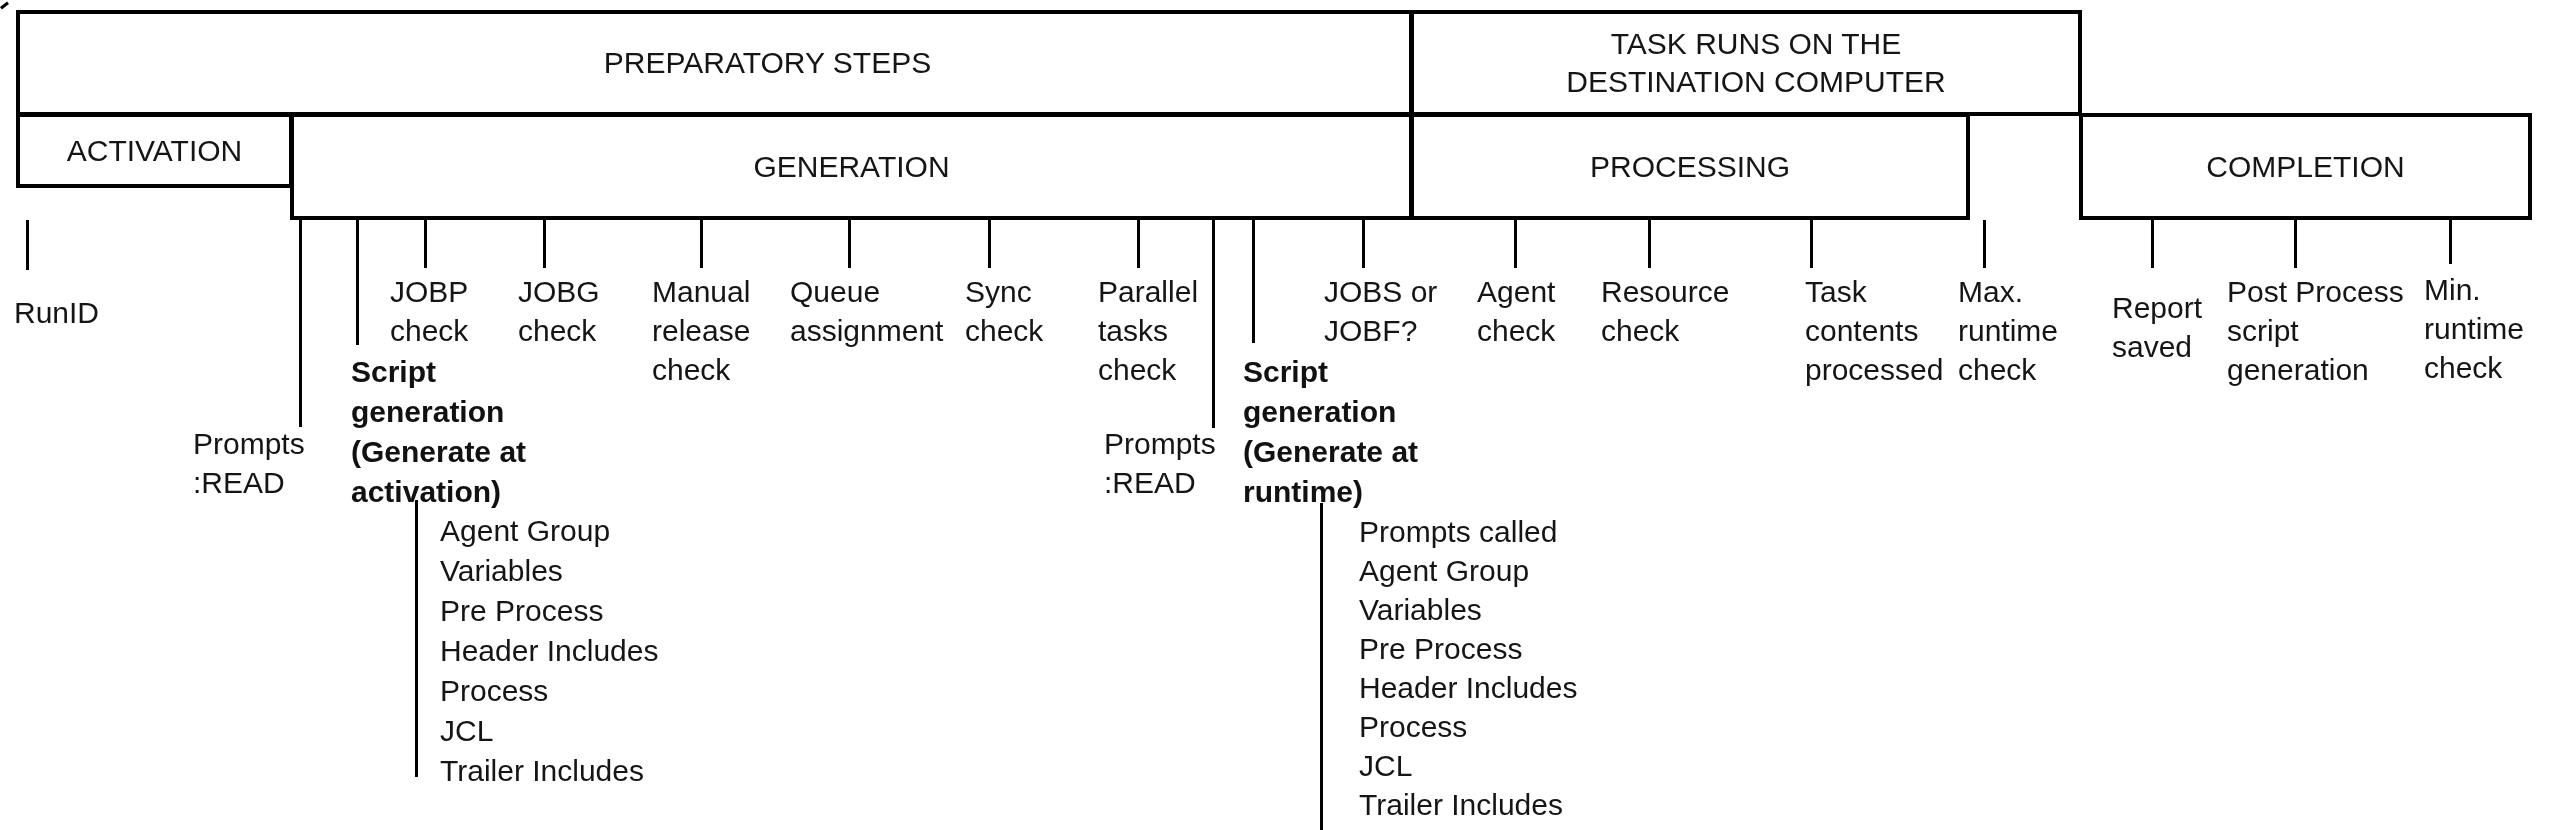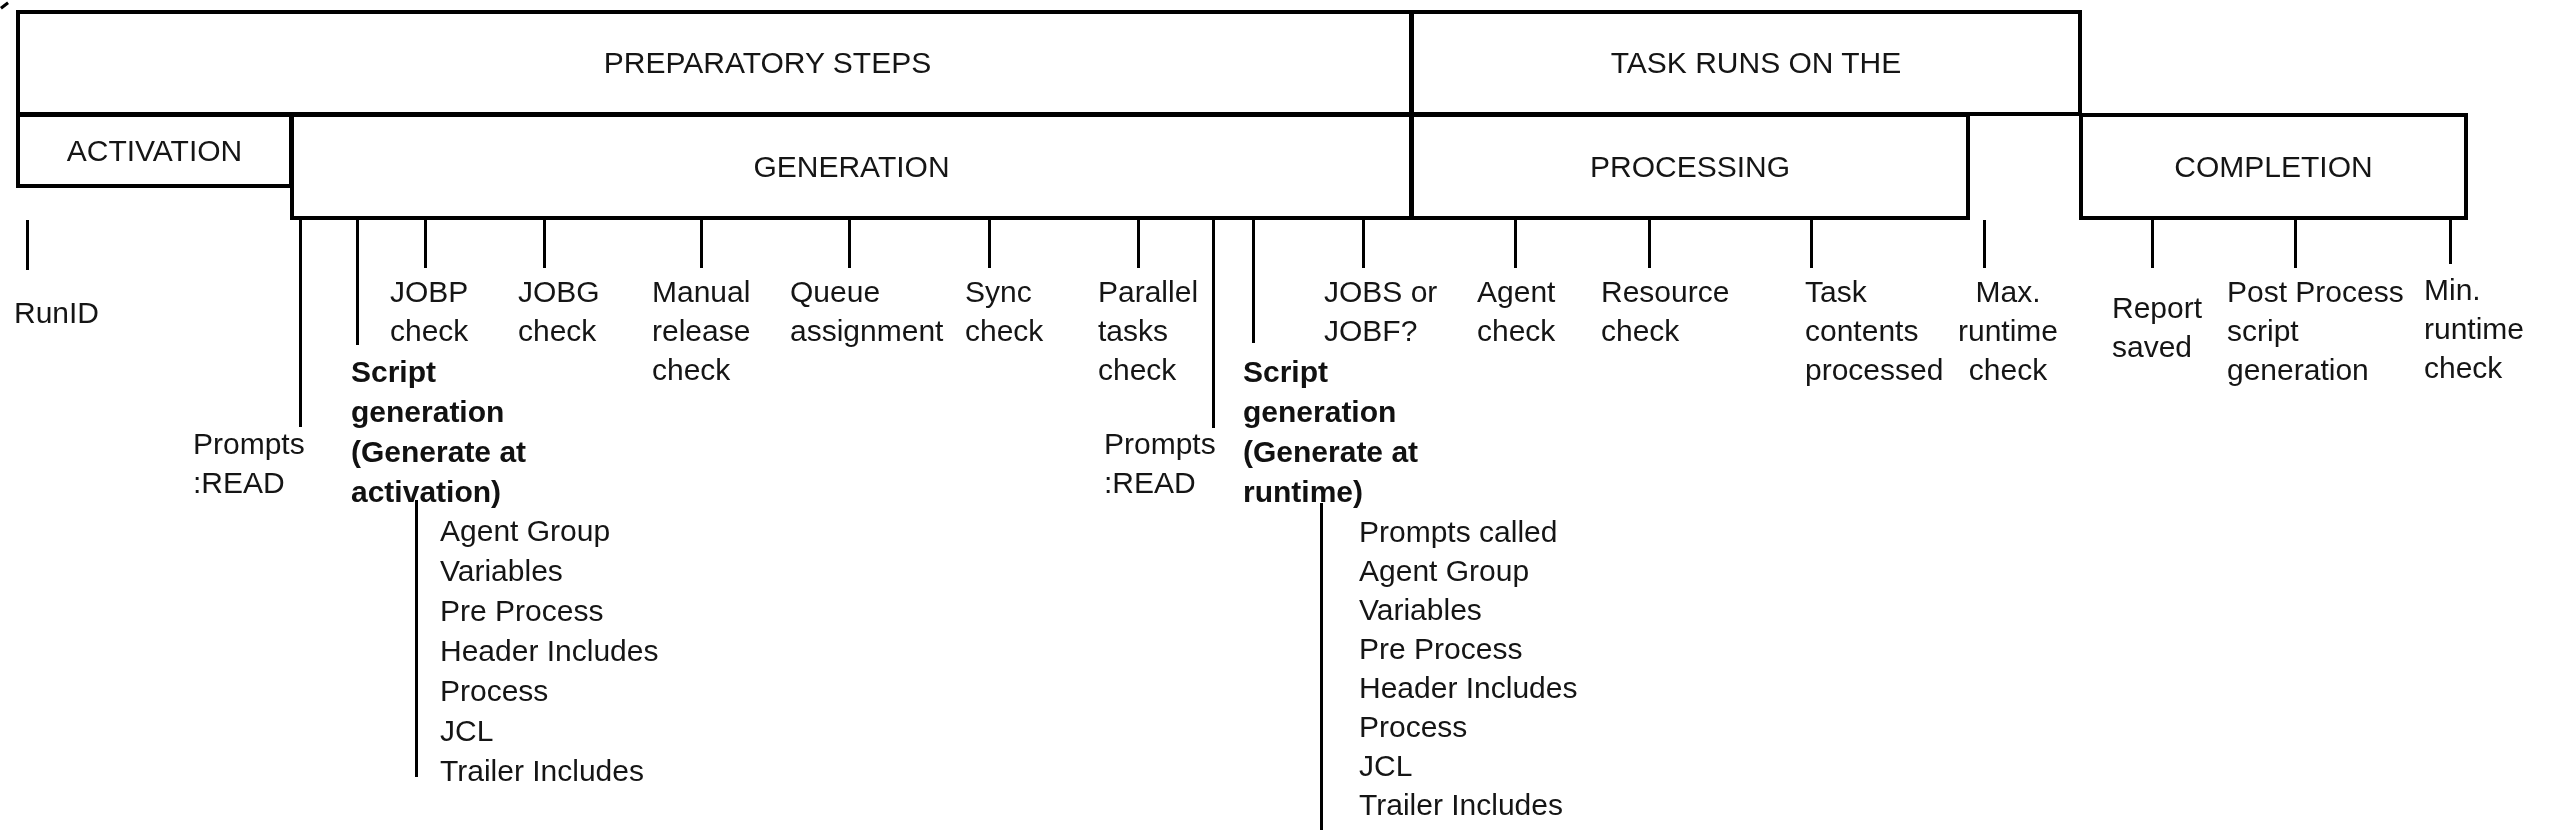--- a/index.html
+++ b/index.html
@@ -26,35 +26,36 @@
 <body>
 
 <div style="position:absolute;left:0;top:4px;width:9px;height:3px;background:#000;transform:rotate(-38deg);"></div>
 
 <div class="pbox" style="left:16px;top:10px;width:1397px;height:106px;">
   <span class="bl" style="position:relative;left:53px;">PREPARATORY STEPS</span>
 </div>
 
 <div class="pbox" style="left:1410px;top:10px;width:672px;height:106px;flex-direction:column;padding-left:20px;">
   <span class="bl">TASK RUNS ON THE</span>
+  <span class="bl">DESTINATION COMPUTER</span>
 </div>
 
 <div class="pbox" style="left:16px;top:113px;width:277px;height:75px;">
   <span class="bl">ACTIVATION</span>
 </div>
 
 <div class="pbox" style="left:290px;top:113px;width:1123px;height:107px;">
   <span class="bl">GENERATION</span>
 </div>
 
 <div class="pbox" style="left:1410px;top:113px;width:560px;height:107px;">
   <span class="bl">PROCESSING</span>
 </div>
 
-<div class="pbox" style="left:2079px;top:113px;width:389px;height:107px;">
+<div class="pbox" style="left:2079px;top:113px;width:453px;height:107px;">
   <span class="bl">COMPLETION</span>
 </div>
 
 <div class="vline" style="left:26px;top:220px;height:50px;"></div>
 <div class="vline" style="left:299px;top:220px;height:207px;"></div>
 <div class="vline" style="left:356px;top:220px;height:125px;"></div>
 <div class="vline" style="left:424px;top:220px;height:48px;"></div>
 <div class="vline" style="left:543px;top:220px;height:48px;"></div>
 <div class="vline" style="left:700px;top:220px;height:48px;"></div>
 <div class="vline" style="left:848px;top:220px;height:48px;"></div>
@@ -124,21 +125,21 @@
   <div>Resource</div>
   <div>check</div>
 </div>
 
 <div class="step-label" style="left:1805px;top:272px;">
   <div>Task</div>
   <div>contents</div>
   <div>processed</div>
 </div>
 
-<div class="step-label" style="left:1958px;top:272px;text-align:center;">
+<div class="step-label" style="left:1958px;top:272px;">
   <div>Max.</div>
   <div>runtime</div>
   <div>check</div>
 </div>
 
 <div class="step-label" style="left:2112px;top:272px;margin-top:16px;">
   <div>Report</div>
   <div>saved</div>
 </div>
 

